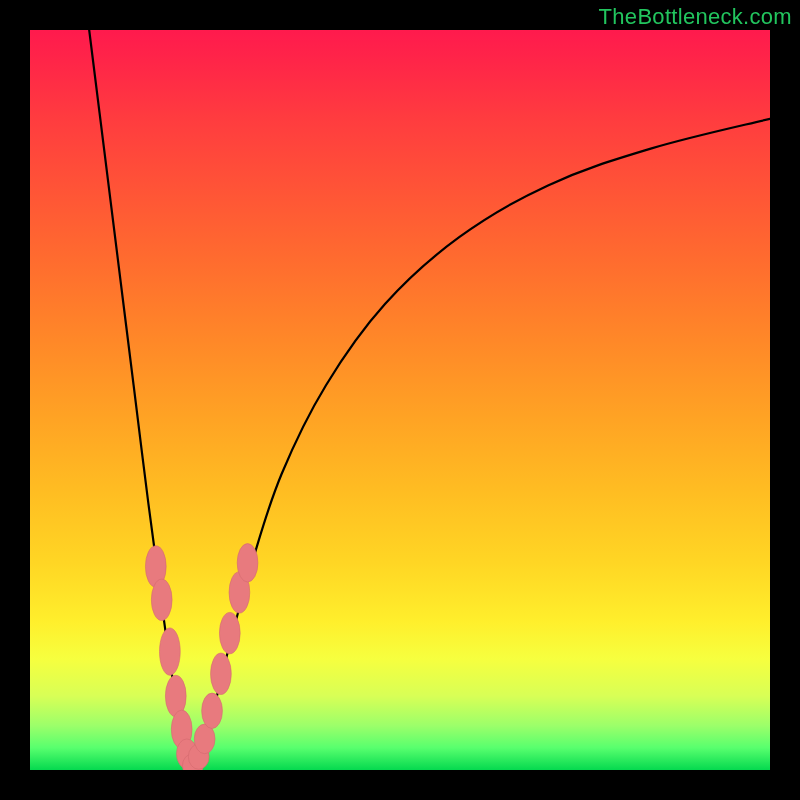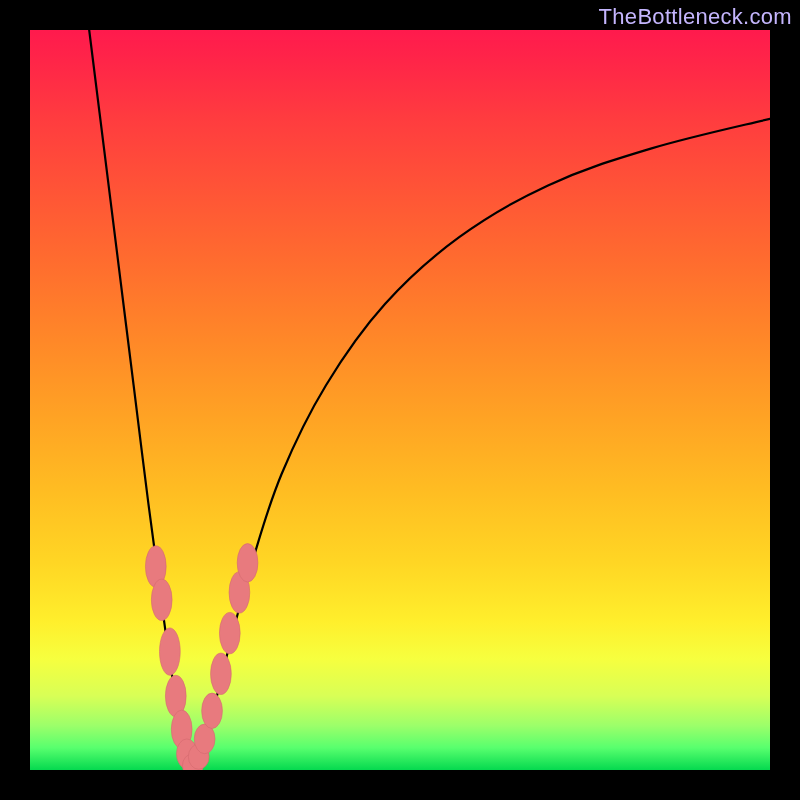--- a/index.html
+++ b/index.html
@@ -39,21 +39,21 @@
       #d8ff56 90%,
       #9cff6a 94%,
       #58ff6e 97%,
       #05d94f 100%
     );
   }
   .watermark {
     position: absolute;
     top: 4px;
     right: 8px;
-    color: #c4b5fd;
+    color: #22c55e;
     font-size: 22px;
     font-weight: 500;
     letter-spacing: 0.3px;
     user-select: none;
     pointer-events: none;
   }
   svg.curves {
     position: absolute;
     left: 0;
     top: 0;

